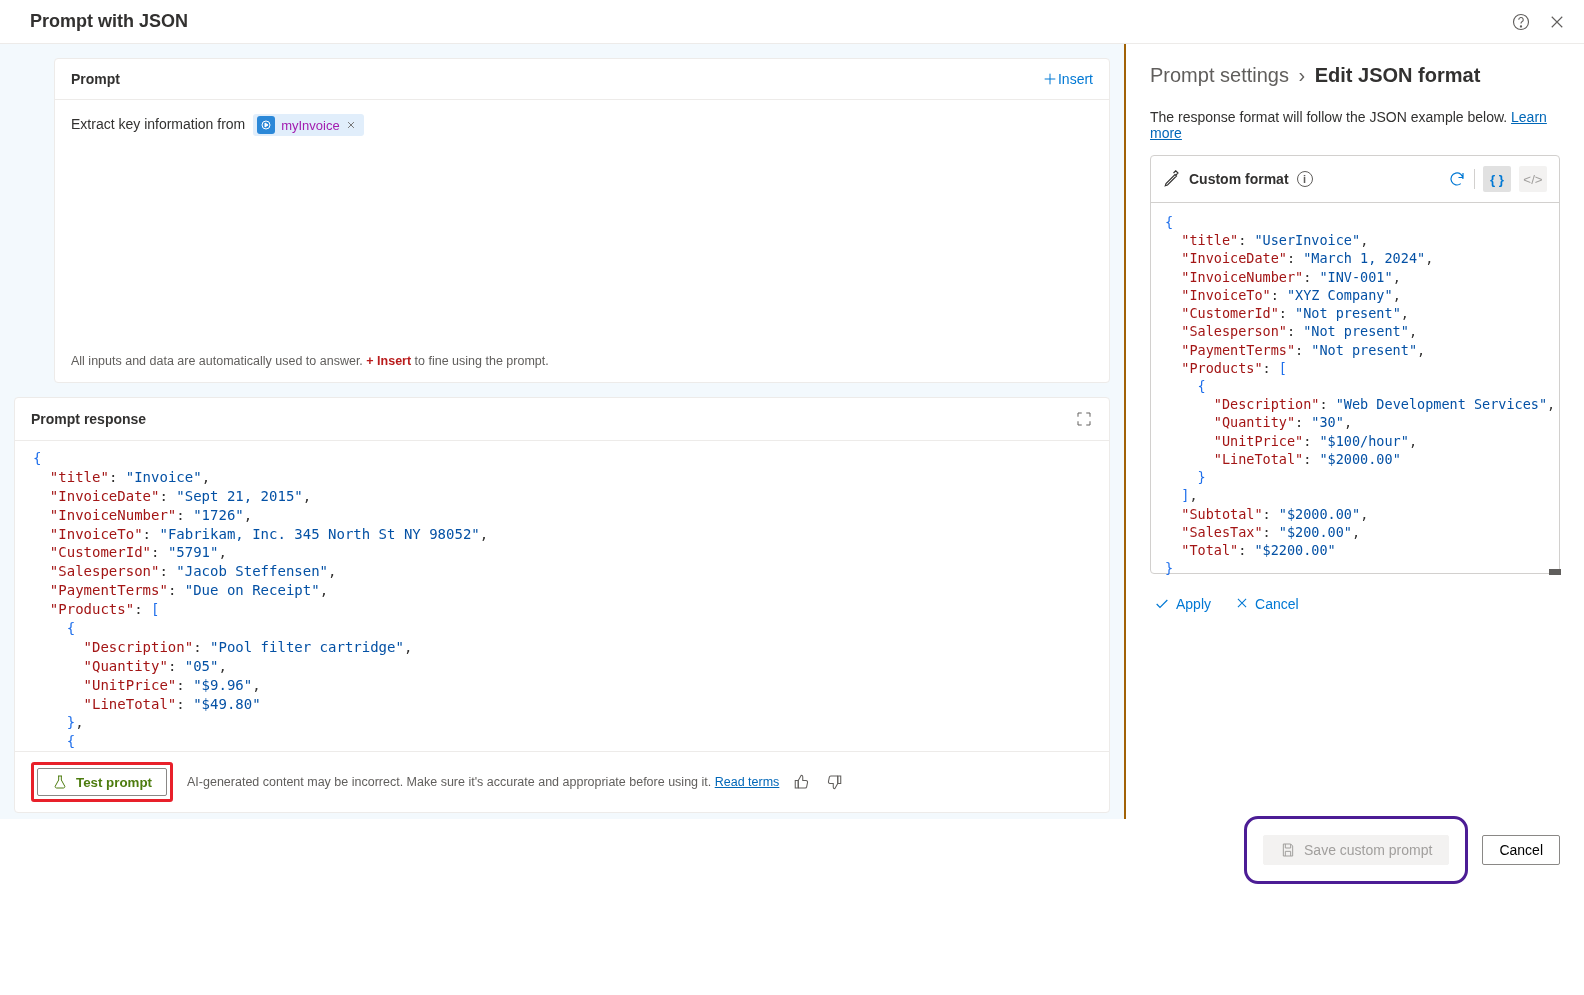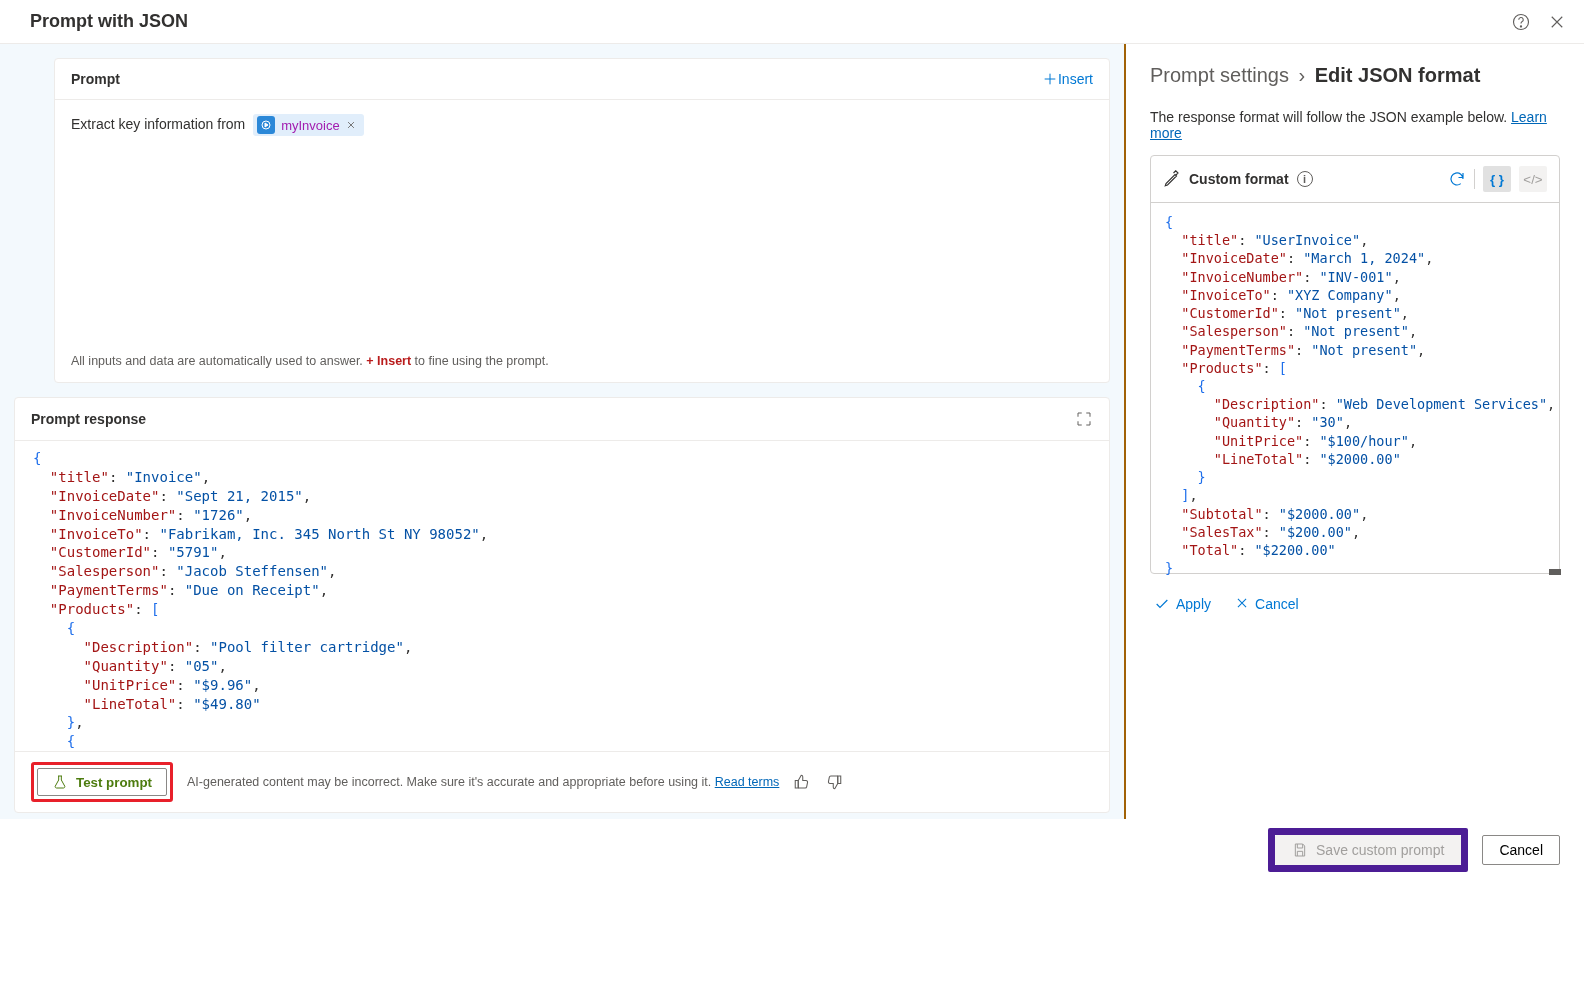--- a/index.html
+++ b/index.html
@@ -77,21 +77,21 @@
   .format-body pre { margin:0; white-space:pre; }
   .drag-bar { position:absolute; right:-2px; bottom:-2px; width:12px; height:6px; background:#605e5c;}
 
   .panel-actions { display:flex; gap:24px; padding:22px 0 0 4px; }
   .link-btn { display:flex; gap:6px; color:#0078d4; cursor:pointer; font-size:14px; }
   .check-ico { width:16px; height:16px; }
   .x-ico { width:14px; height:14px; }
 
   
   .footer { height:62px; display:flex; justify-content:flex-end; align-items:center; padding:0 24px; gap:14px; }
-  .save-box { padding:0; border:7px solid #4c1d95; border-radius:2px; }
+  .save-box { padding:16px; border:3px solid #4c1d95; border-radius:14px; }
   .save-btn { display:flex; align-items:center; gap:8px; background:#f3f2f1; color:#a19f9d; border:1px solid #f3f2f1; padding:6px 16px; font-size:14px; border-radius:2px; cursor:default;}
   .save-ico { width:16px; height:16px; }
   .cancel-btn { border:1px solid #8a8886; background:#fff; padding:6px 16px; font-size:14px; border-radius:2px; cursor:pointer;}
 
   
   .code-box::-webkit-scrollbar { width:8px; }
   .code-box::-webkit-scrollbar-thumb { background:#c8c6c4; }
 
 </style>
 </head>

